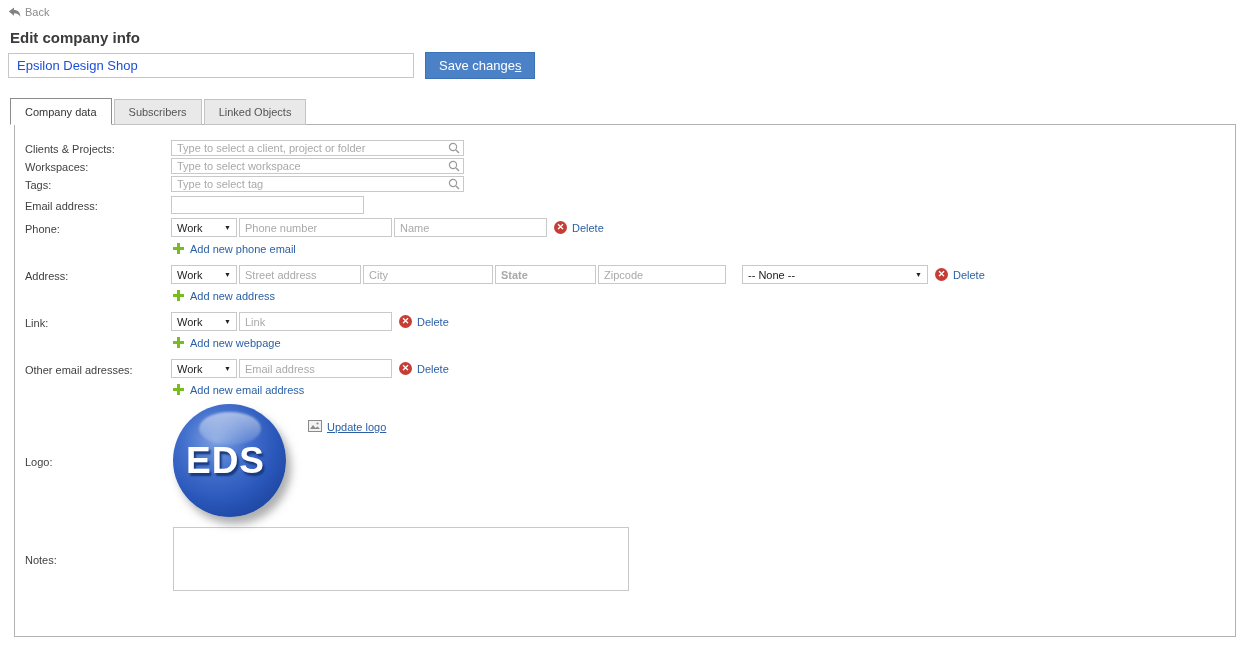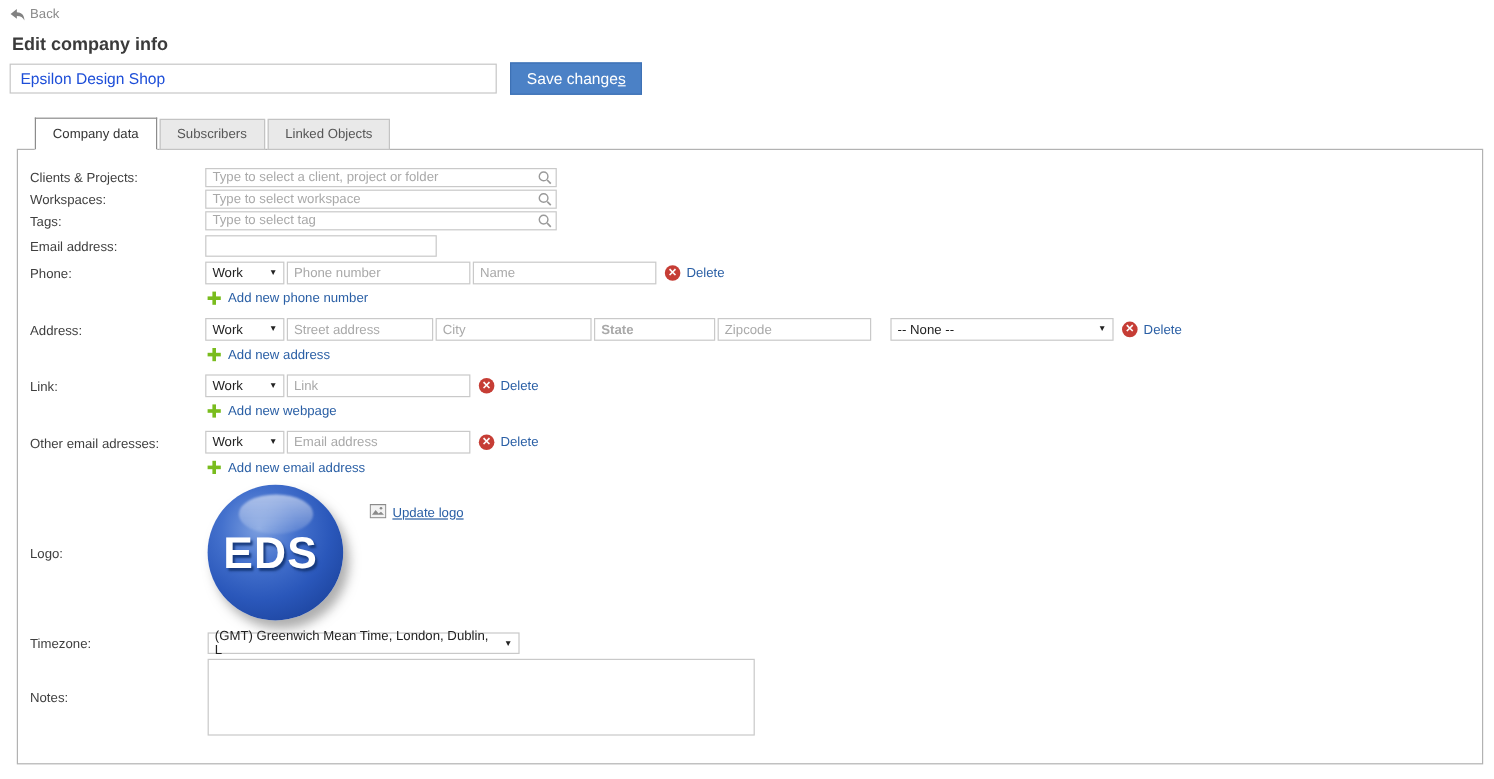--- a/index.html
+++ b/index.html
@@ -8,21 +8,21 @@
 
   
   .back-link { position:absolute; left:8px; top:6px; display:flex; align-items:center; gap:4px; color:#8a8a8a; font-size:11px; cursor:pointer; text-decoration:none; }
   .back-link svg { display:block; }
   .page-title { position:absolute; left:10px; top:29px; font-size:15px; font-weight:bold; color:#3b3b3b; }
   .name-input { position:absolute; left:8px; top:53px; width:406px; height:25px; border:1px solid #c6c6c6; font-family:"Liberation Sans", sans-serif; font-size:13px; color:#1d4ed8; padding:0 8px; }
   .save-btn { position:absolute; left:425px; top:52px; height:27px; padding:0 13px; background:#4b81c6; border:1px solid #3d71b5; color:#ffffff; font-family:"Liberation Sans", sans-serif; font-size:13px; cursor:pointer; }
   .save-btn .ak { text-decoration:underline; }
 
   
-  .tabs { position:absolute; left:29px; top:98px; display:flex; align-items:flex-end; z-index:2; }
+  .tabs { position:absolute; left:10px; top:98px; display:flex; align-items:flex-end; z-index:2; }
   .tab { height:26px; padding:0 14px; display:flex; align-items:center; font-size:11px; cursor:pointer; border:1px solid #c3c3c3; background:#e9e9e9; color:#555; margin-right:2px; }
   .tab.active { background:#ffffff; border:1px solid #8c8c8c; border-bottom:1px solid #ffffff; color:#333; height:27px; position:relative; }
 
   
   .panel { position:absolute; left:14px; top:124px; width:1222px; height:513px; border:1px solid #b2b2b2; background:#ffffff; padding-top:15px; z-index:1; }
 
   .row { display:flex; align-items:center; }
   .lbl { width:156px; padding-left:10px; padding-top:2px; color:#3f3f3f; flex:0 0 156px; }
   .fields { display:flex; align-items:flex-start; }
 
@@ -165,21 +165,21 @@
       <span class="delete-link">
         <span class="delete-icon">✕</span>
         <span class="delete-text">Delete</span>
       </span>
     </div>
   </div>
   <div class="row add-row gap-add">
     <div class="lbl"></div>
     <span class="add-link">
       <span class="add-icon"></span>
-      <span class="add-text">Add new phone number</span>
+      <span class="add-text">Add new phone email</span>
     </span>
   </div>
 
   <div class="row">
     <div class="lbl">Address:</div>
     <div class="fields">
       <div class="sel sel-type">
           <span>Work</span>
         </div>
       <input class="mini w122" type="text" placeholder="Street address" style="">
@@ -258,28 +258,20 @@
               <rect x="0.5" y="0.5" width="13" height="11" fill="#f2f2f2" stroke="#8a8a8a"></rect>
               <path d="M2 9 L5 5 L7.5 8 L9.5 6.5 L12 9 Z" fill="#8a8a8a"></path>
               <circle cx="9.5" cy="3.5" r="1.1" fill="#8a8a8a"></circle>
             </svg>
         </span>
         <span class="update-logo-text">Update logo</span>
       </span>
     </div>
   </div>
 
-  <div class="row tz-row">
-    <div class="lbl">Timezone:</div>
-    <div class="fields">
-      <div class="sel sel-timezone">
-          <span>(GMT) Greenwich Mean Time, London, Dublin, L</span>
-        </div>
-    </div>
-  </div>
 
   <div class="row">
     <div class="lbl">Notes:</div>
     <div class="fields">
       <textarea class="notes-area" style=""></textarea>
     </div>
   </div>
 
 </div>
 

